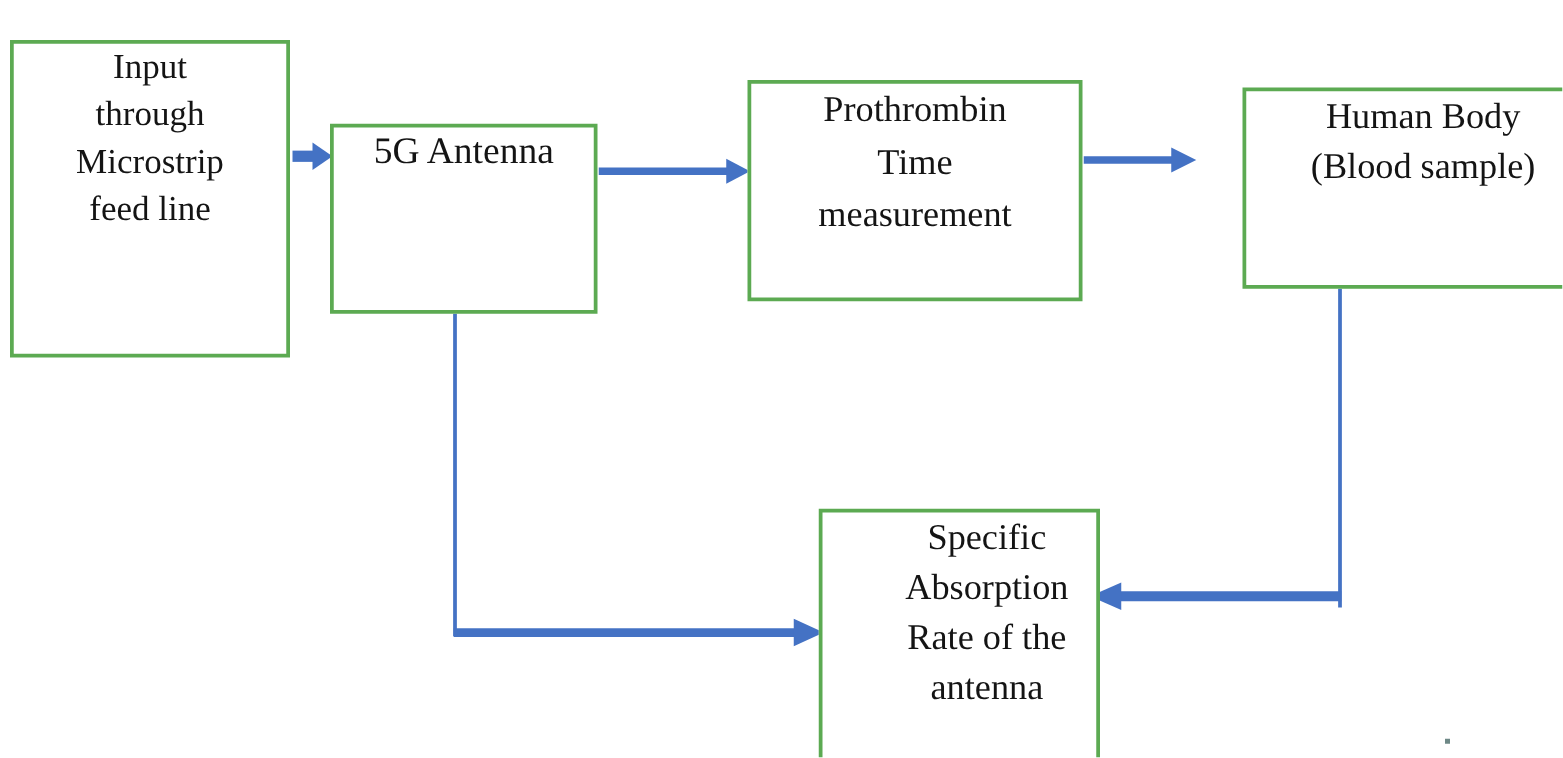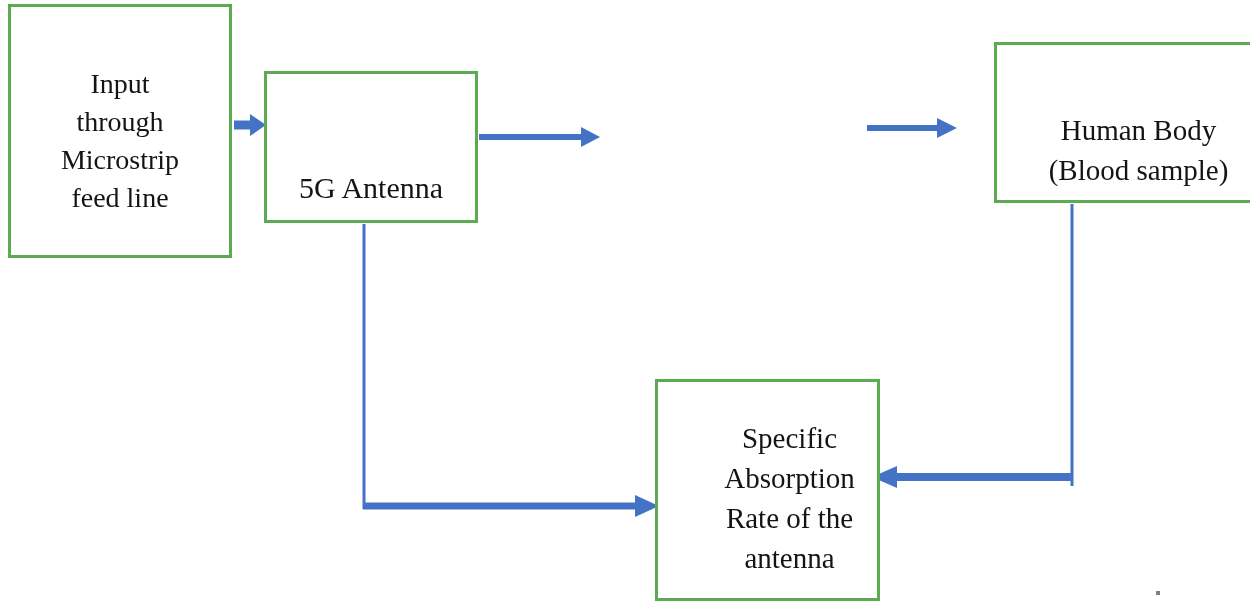--- a/index.html
+++ b/index.html
@@ -25,22 +25,23 @@
     width: 1250px; height: 606px;
     pointer-events: none;
   }
   .box {
     position: absolute;
     border: 3px solid var(--c-green);
     background: var(--c-bg);
     display: flex;
     flex-direction: column;
     align-items: center;
-    justify-content: flex-end;
+    justify-content: flex-start;
     text-align: center;
+    margin-top: 28px;
   }
   .box-label {
     color: var(--c-text);
     text-align: center;
     white-space: nowrap;
   }
   #box-input        { left: 8px;   top: 4px;   width: 224px; height: 254px; padding-bottom: 38px; }
   #box-input .box-label        { font-size: 28px; line-height: 38px; }
   #box-antenna      { left: 264px; top: 71px;  width: 214px; height: 152px; padding-bottom: 13px; }
   #box-antenna .box-label      { font-size: 30px; line-height: 38px; }
@@ -88,20 +89,23 @@
   </svg>
 
   <div class="box" id="box-input">
     <div class="box-label">Input<br>through<br>Microstrip<br>feed line</div>
   </div>
 
   <div class="box" id="box-antenna">
     <div class="box-label">5G Antenna</div>
   </div>
 
+  <div class="box" id="box-prothrombin">
+    <div class="box-label">Prothrombin<br>Time<br>measurement</div>
+  </div>
 
   <div class="box" id="box-human-body">
     <div class="box-label">Human Body<br>(Blood sample)</div>
   </div>
 
   <div class="box" id="box-sar">
     <div class="box-label">Specific<br>Absorption<br>Rate of the<br>antenna</div>
   </div>
 
   <div class="stray-mark"></div>

